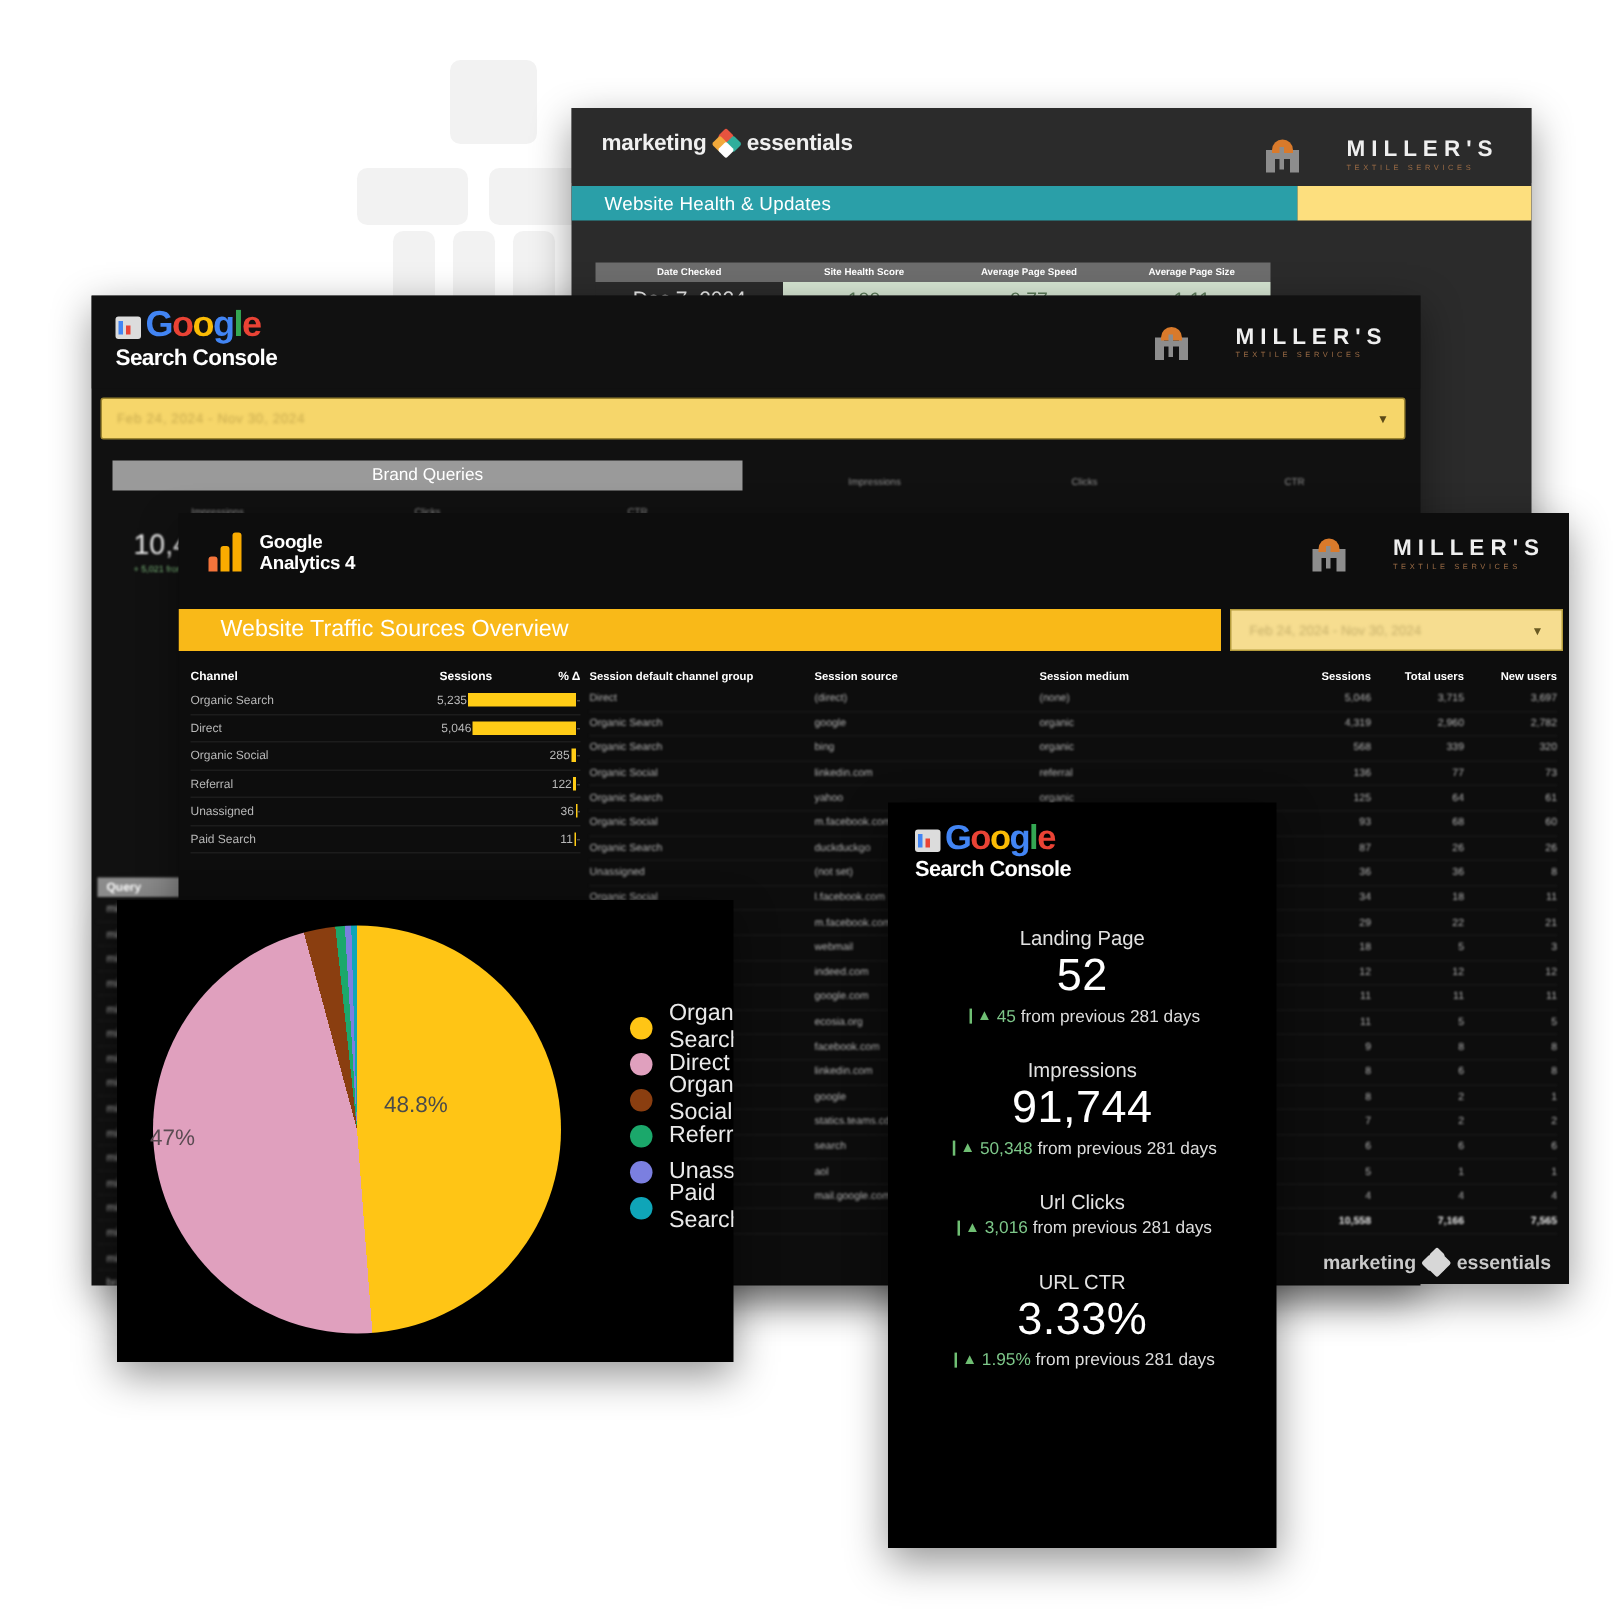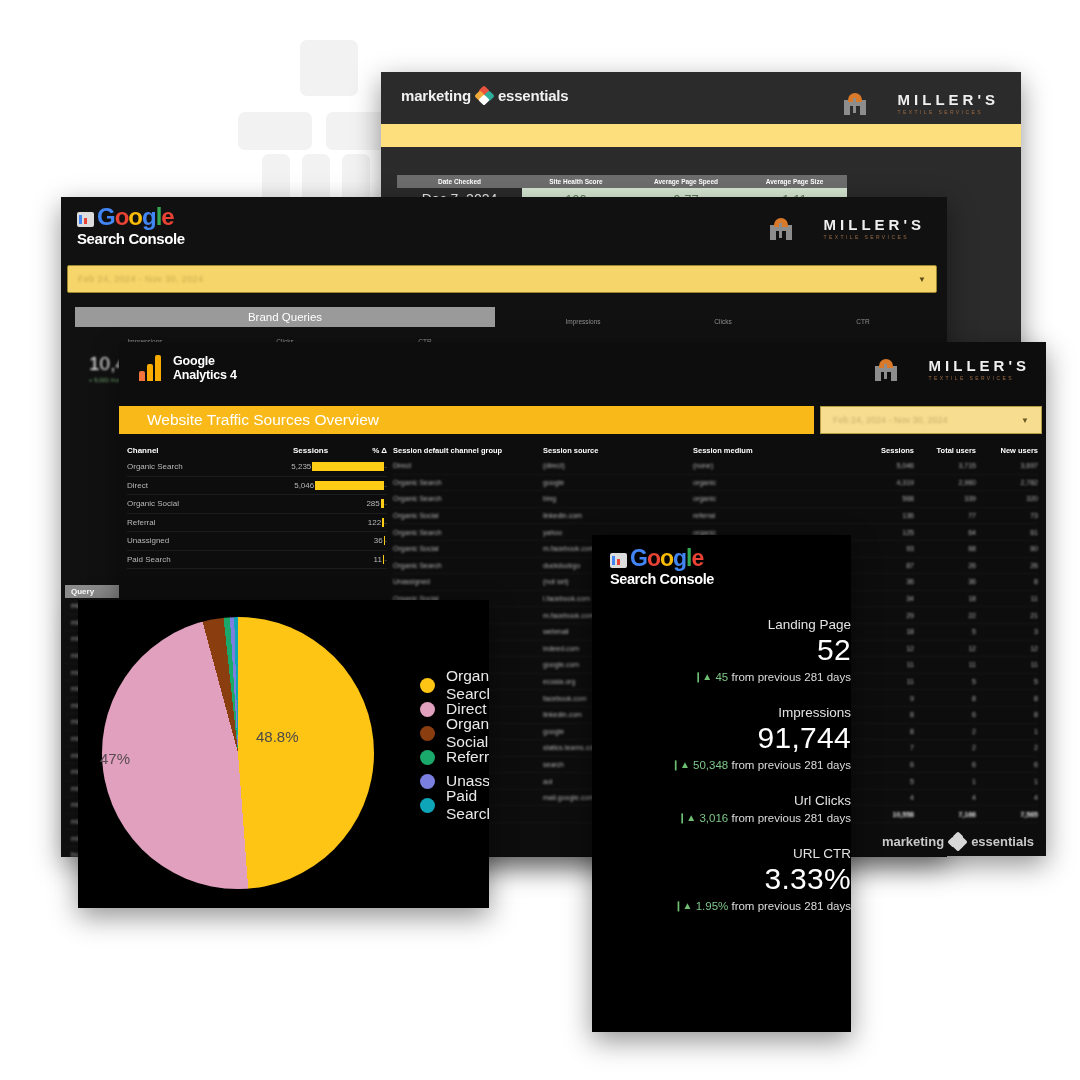--- a/index.html
+++ b/index.html
@@ -156,21 +156,21 @@
   .lg{display:flex;align-items:center;gap:11px;height:24px;}
   .lg .dot{width:15px;height:15px;border-radius:50%;flex:0 0 15px;}
   .lg .lb{font-size:15.5px;color:#e9e9e9;}
 
   
   #p-ov{left:592px;top:535px;width:259px;height:497px;background:#000;}
   .ov-hdr{padding:12px 0 8px 18px;}
   .ov-hdr .g-word{font-size:23px;}
   .ov-hdr .gsc-sub{font-size:14.5px;}
   .ov-band{margin:2px 6px 0 6px;background:#7a80dd;color:#fff;font-size:13.5px;text-align:center;padding:4px 0;}
-  .metric{text-align:right;margin-top:22px;}
+  .metric{text-align:center;margin-top:22px;}
   .metric .lab{font-size:13.5px;color:#e2e2e2;}
   .metric .val{font-size:30px;color:#ffffff;margin-top:1px;letter-spacing:.3px;}
   .metric .delta{font-size:11.5px;color:#dcdcdc;margin-top:4px;}
   .metric .delta .num{color:#7ec88a;}
   .arrow{display:inline-block;color:#6fbf73;font-size:10px;transform:translateY(-1px);}
 </style>
 </head>
 <body>
 
 <div class="stage">
@@ -204,20 +204,21 @@
             <i class="top"></i>
             <i class="stem"></i>
           </span>
         <span class="mtxt">
           <div class="m1">MILLER'S</div>
           <div class="m2">TEXTILE SERVICES</div>
         </span>
       </div>
     </div>
     <div class="bandrow">
+      <div class="band-teal">Website Health &amp; Updates</div>
       <div class="band-yellow"></div>
     </div>
     <div class="hl-table">
       <div class="hl-head">
         <div class="hc0">Date Checked</div>
         <div class="hc1">Site Health Score</div>
         <div class="hc2">Average Page Speed</div>
         <div class="hc3">Average Page Size</div>
       </div>
       <div class="hl-body">

